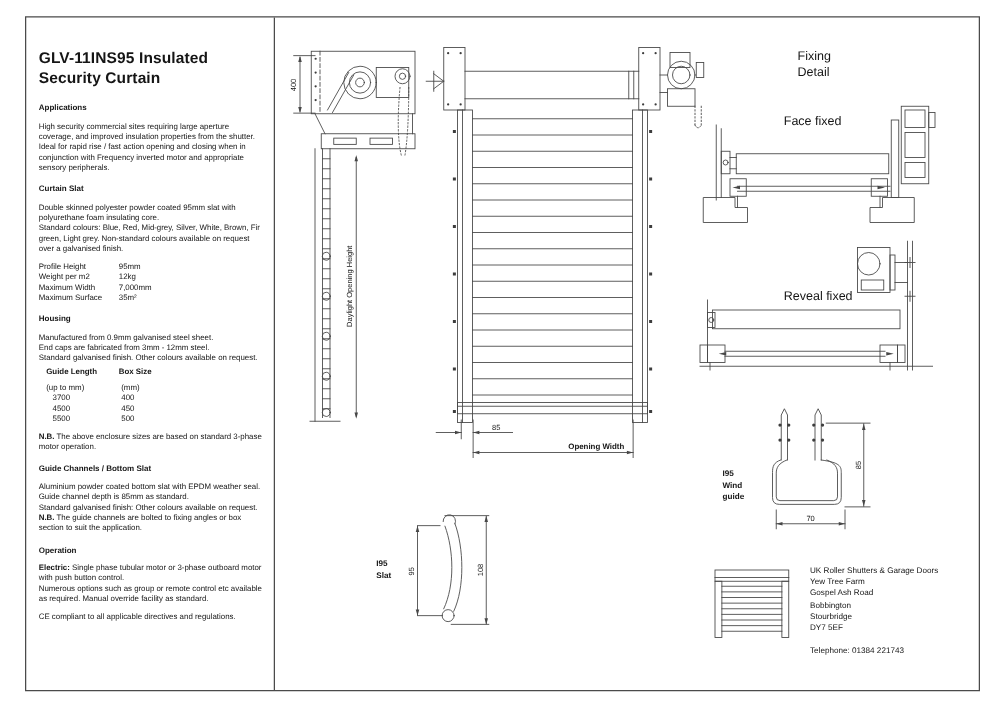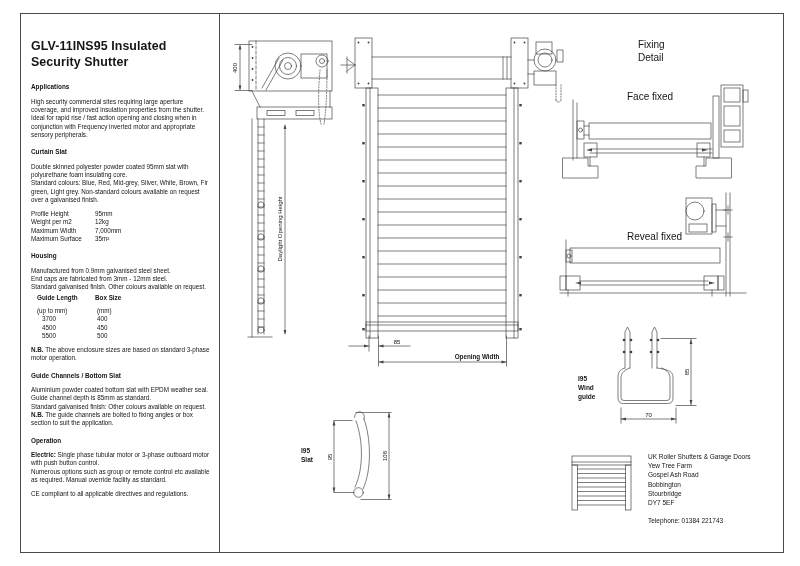--- a/index.html
+++ b/index.html
@@ -38,21 +38,21 @@
   svg .big{font-size:10px}
 </style>
 </head>
 <body>
 
 <div id="screen">
   <div class="sheet">
     <div class="vdivider"></div>
 
     <div class="leftcol">
-      <h1>GLV-11INS95 Insulated Security Shutter</h1>
+      <h1>GLV-11INS95 Insulated Security Curtain</h1>
 
       <h3 class="first">Applications</h3>
       <p class="para">High security commercial sites requiring large aperture coverage, and improved insulation properties from the shutter. Ideal for rapid rise / fast action opening and closing when in conjunction with Frequency inverted motor and appropriate sensory peripherals.</p>
 
       <h3>Curtain Slat</h3>
       <p>Double skinned polyester powder coated 95mm slat with polyurethane foam insulating core.</p>
       <p class="para">Standard colours: Blue, Red, Mid-grey, Silver, White, Brown, Fir green, Light grey. Non-standard colours available on request over a galvanised finish.</p>
 
       <div class="props">
         <span>Profile Height</span>

